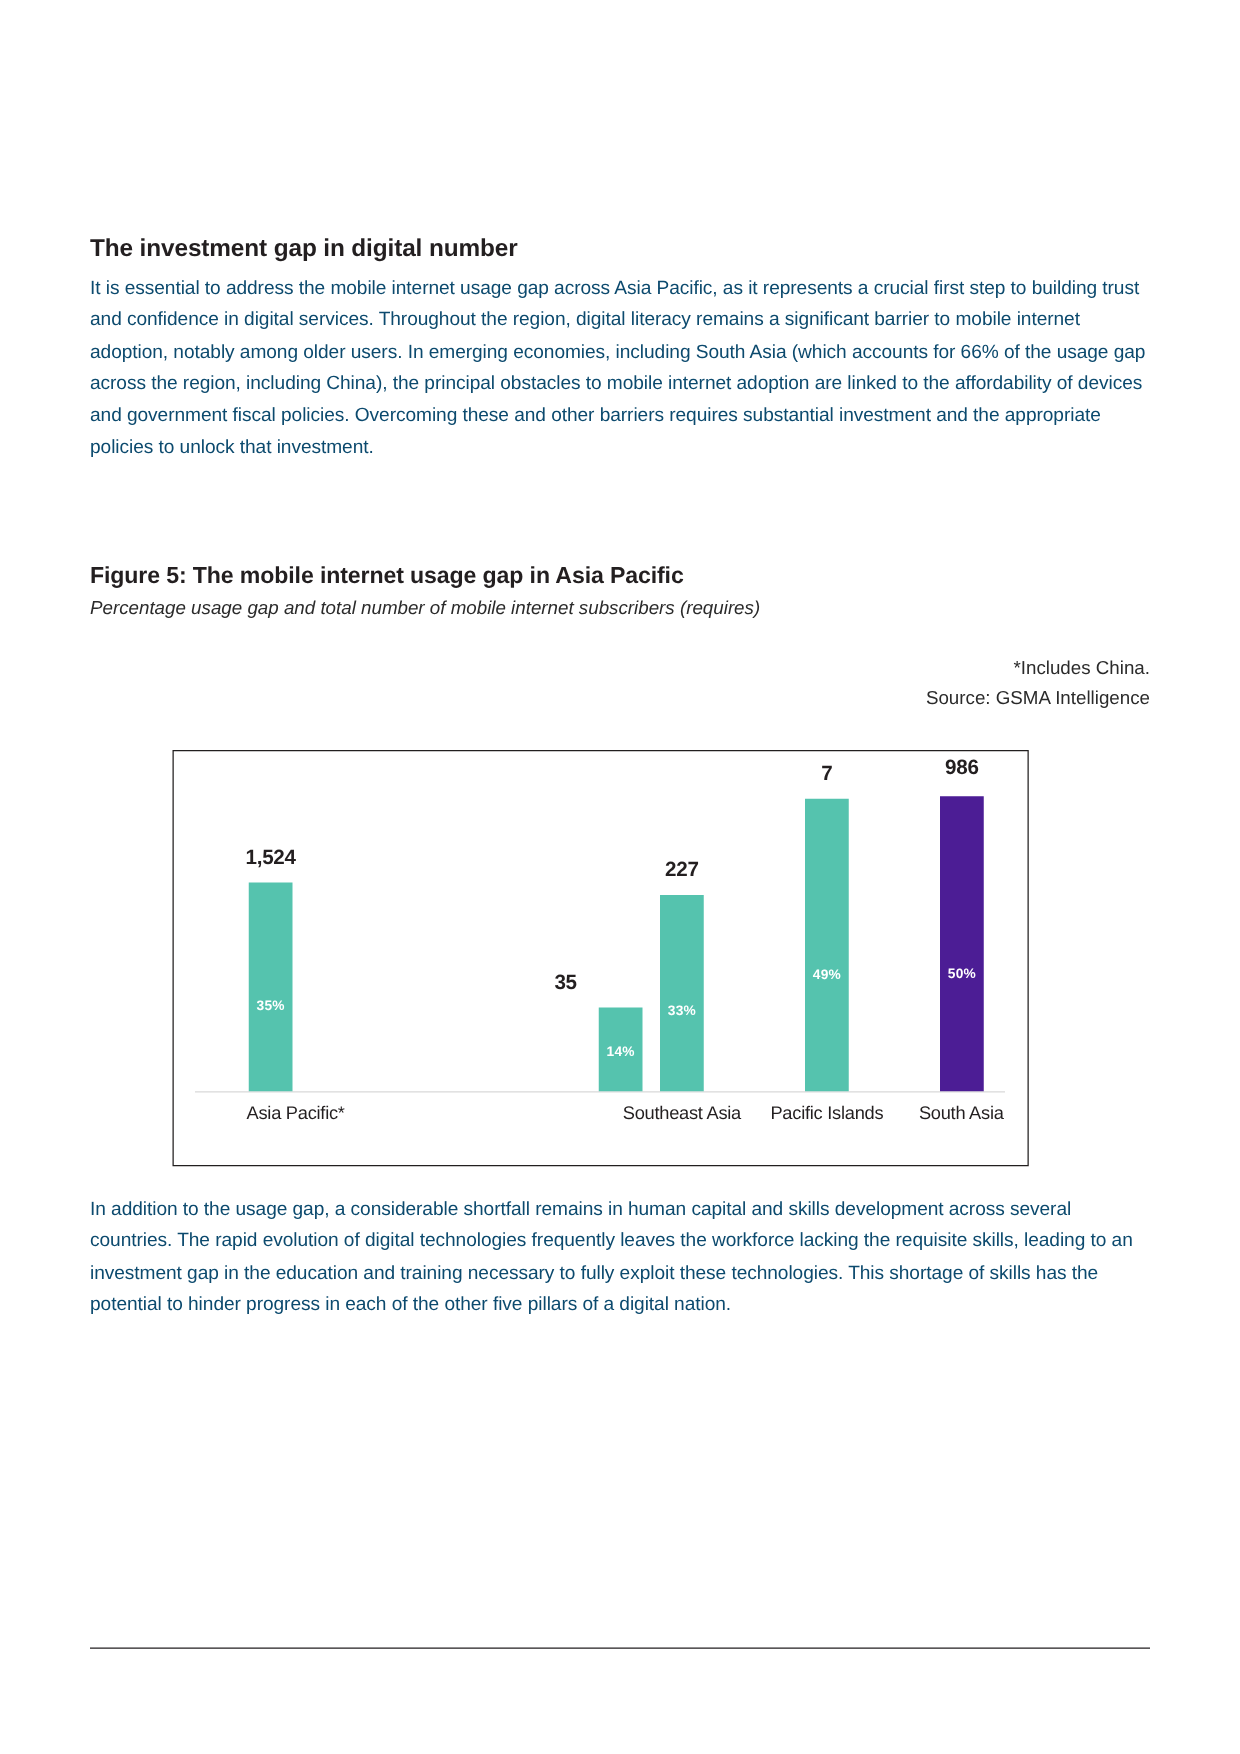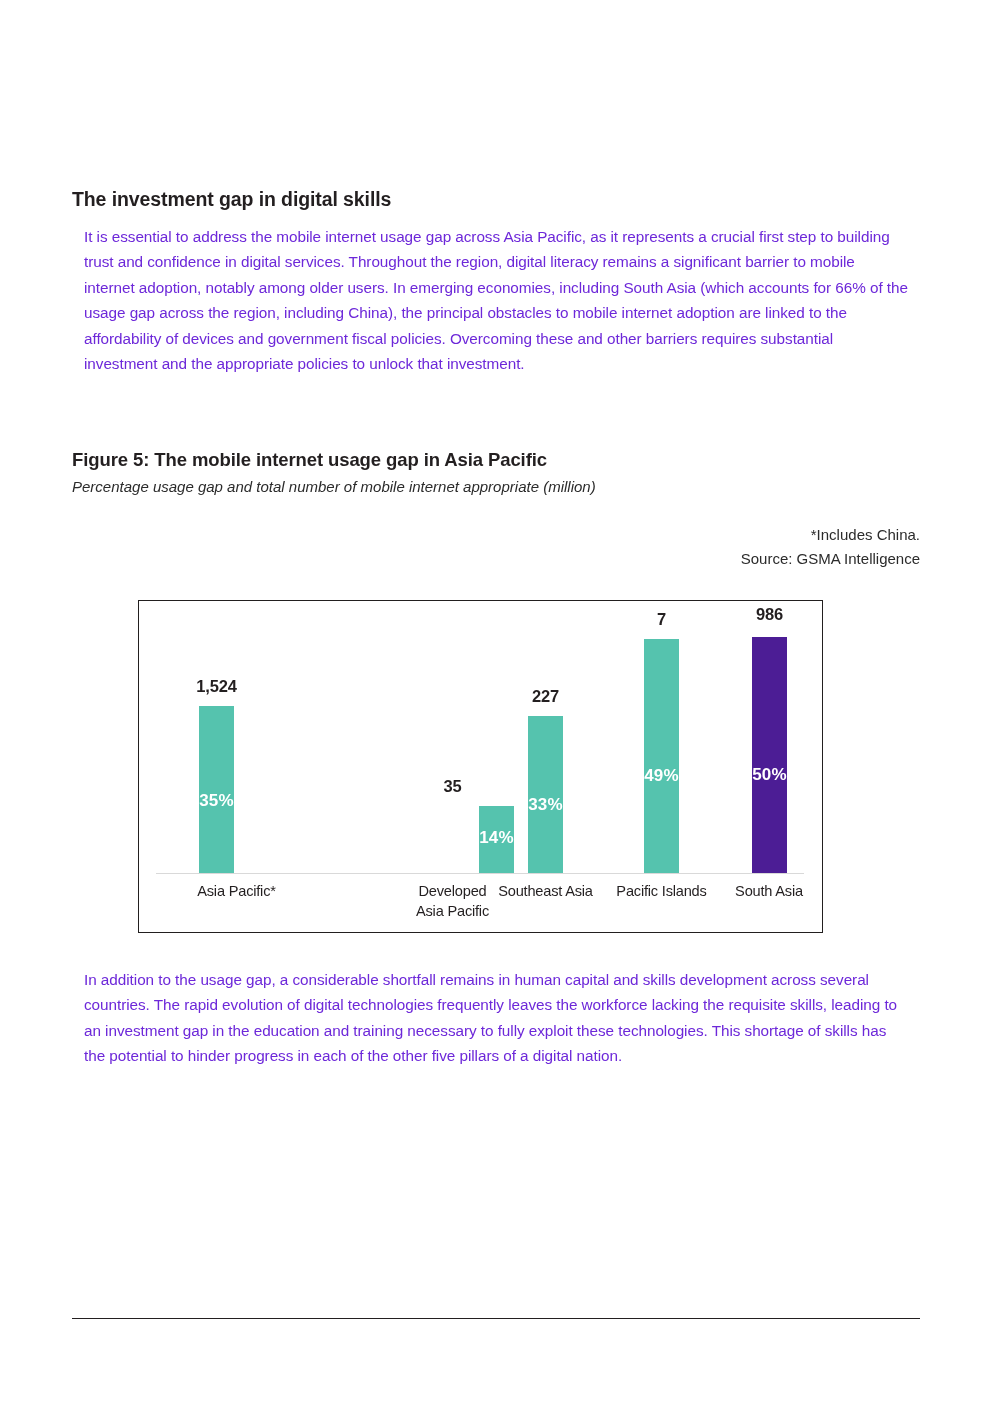--- a/index.html
+++ b/index.html
@@ -33,22 +33,22 @@
     font-weight: bold;
     line-height: 26px;
     letter-spacing: -0.1px;
     color: #231f20;
     margin: 0 0 6px 0;
   }
 
   p.body-text {
     font-size: 15.3px;
     line-height: 25.4px;
-    color: #6d28d9;
-    margin: 12px;
+    color: #0c4a6e;
+    margin: 0;
     letter-spacing: -0.05px;
   }
 
   .figure-block {
     position: absolute;
     left: 72px;
     top: 447px;
     width: 848px;
   }
   .figure-title {
@@ -117,21 +117,21 @@
     left: 0;
     width: 100%;
     background: #55c3ae;
   }
   .bar-pct {
     position: absolute;
     left: 0;
     width: 100%;
     text-align: center;
     color: #ffffff;
-    font-size: 17px;
+    font-size: 11px;
     font-weight: bold;
     letter-spacing: 0.2px;
     pointer-events: none;
   }
   .bar-value {
     position: absolute;
     left: -28px;
     width: calc(100% + 56px);
     text-align: center;
     font-size: 16.5px;
@@ -179,27 +179,27 @@
     color: #231f20;
     letter-spacing: -0.1px;
   }
 </style>
 </head>
 <body>
 
 <div class="page">
 
   <div class="content">
-    <h2 class="section-heading">The investment gap in digital skills</h2>
+    <h2 class="section-heading">The investment gap in digital number</h2>
     <p class="body-text">It is essential to address the mobile internet usage gap across Asia Pacific, as it represents a crucial first step to building trust and confidence in digital services. Throughout the region, digital literacy remains a significant barrier to mobile internet adoption, notably among older users. In emerging economies, including South Asia (which accounts for 66% of the usage gap across the region, including China), the principal obstacles to mobile internet adoption are linked to the affordability of devices and government fiscal policies. Overcoming these and other barriers requires substantial investment and the appropriate policies to unlock that investment.</p>
   </div>
 
   <div class="figure-block">
     <div class="figure-title">Figure 5: The mobile internet usage gap in Asia Pacific</div>
-    <div class="figure-subtitle">Percentage usage gap and total number of mobile internet appropriate (million)</div>
+    <div class="figure-subtitle">Percentage usage gap and total number of mobile internet subscribers (requires)</div>
     <div class="figure-notes">
       <div>*Includes China.</div>
       <div>Source: GSMA Intelligence</div>
     </div>
   </div>
 
   <div class="chart-frame">
     <div class="chart-plot" id="chart-plot">
       <div class="axis-line"></div>
       <div class="bar-group" id="bar-group">
@@ -209,22 +209,20 @@
             </div>
             <div class="bar-value" style="bottom: 177px;">1,524</div>
           </div>
           <div class="cat-label" style="left: -5px; width: 205px;">Asia Pacific*</div>
           <div class="bar-col" style="left: 296px; width: 35px;">
             <div class="bar" style="height: 67px; background: rgb(85, 195, 174); margin-left: 44px;">
               <div class="bar-pct" style="bottom: 25px;">14%</div>
             </div>
             <div class="bar-value" style="bottom: 77px;">35</div>
           </div>
-          <div class="cat-label" style="left: 241px; width: 145px;">Developed
-Asia Pacific</div>
           <div class="bar-col" style="left: 389px; width: 35px;">
             <div class="bar" style="height: 157px; background: rgb(85, 195, 174);">
               <div class="bar-pct" style="bottom: 58px;">33%</div>
             </div>
             <div class="bar-value" style="bottom: 167px;">227</div>
           </div>
           <div class="cat-label" style="left: 350px; width: 113px;">Southeast Asia</div>
           <div class="bar-col" style="left: 505px; width: 35px;">
             <div class="bar" style="height: 234px; background: rgb(85, 195, 174);">
               <div class="bar-pct" style="bottom: 87px;">49%</div>

